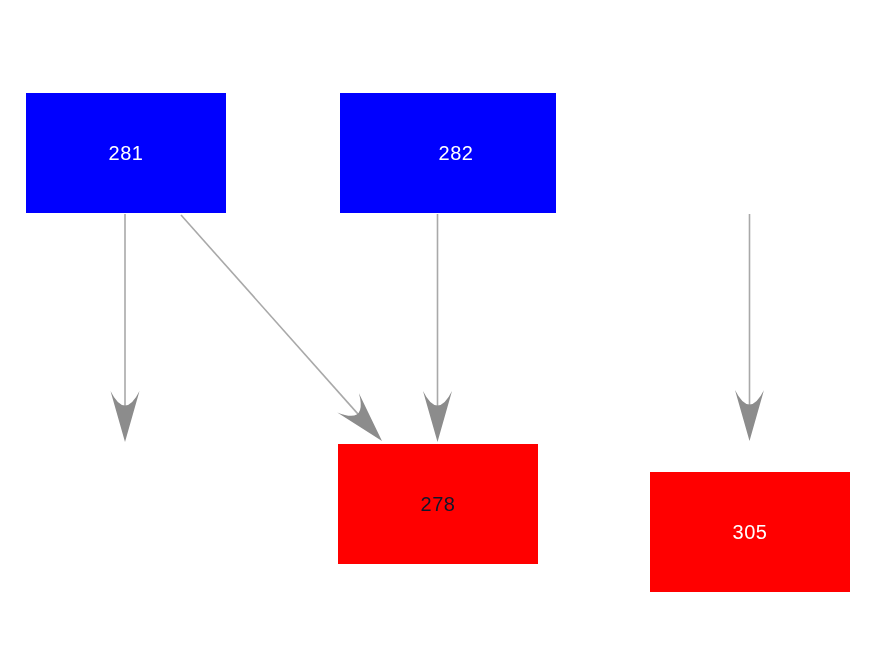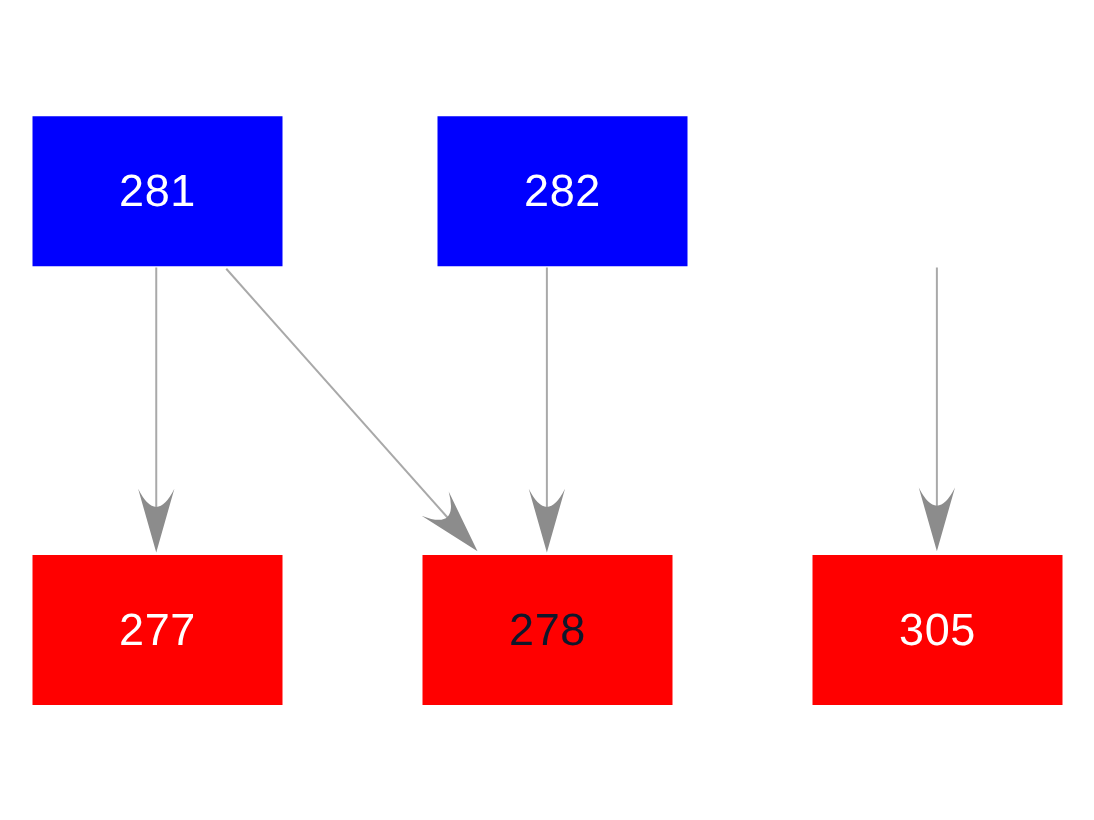--- a/index.html
+++ b/index.html
@@ -25,28 +25,28 @@
   }
   .node {
     position: absolute;
     width: 200px;
     height: 120px;
     display: flex;
     align-items: center;
     justify-content: center;
   }
   .node .node-label {
-    font-size: 36px;
+    font-size: 20px;
     letter-spacing: 0.5px;
     line-height: 1;
     text-align: right;
   }
   
   #node-0 { left: 26px;  top: 93px;  }
-  #node-1 { left: 350px; top: 93px;  }
+  #node-1 { left: 340px; top: 93px; padding-left: 16px;  }
   #node-2 { left: 650px; top: 93px;  }
   #node-3 { left: 26px;  top: 444px; }
   #node-4 { left: 338px; top: 444px; }
   #node-5 { left: 650px; top: 444px; }
 </style>
 </head>
 <body>
 
 <div class="canvas">
 
@@ -60,23 +60,20 @@
       <line x1="749.5" y1="214" x2="749.5" y2="407" stroke="#a9a9a9" stroke-width="1.6"></line>
       <path d="M 0 0 L -14.5 -51 Q 0 -22 14.5 -51 Z" fill="#8c8c8c" transform="translate(749.5,441) rotate(0)"></path>
     </svg>
 
   <div class="node" id="node-0" style="background: rgb(0, 0, 255); color: rgb(255, 255, 255);">
     <span class="node-label">281</span>
   </div>
   <div class="node" id="node-1" style="background: rgb(0, 0, 255); color: rgb(255, 255, 255);">
     <span class="node-label">282</span>
   </div>
-  <div class="node" id="node-3" style="background: rgb(255, 0, 0); color: rgb(255, 255, 255);">
-    <span class="node-label">277</span>
-  </div>
   <div class="node" id="node-4" style="background: rgb(255, 0, 0); color: #0f172a;">
     <span class="node-label">278</span>
   </div>
-  <div class="node" id="node-5" style="background: rgb(255, 0, 0); color: rgb(255, 255, 255);">
+  <div class="node" id="node-5" style="background: rgb(255, 0, 0); color: rgb(255, 255, 255); margin-top: 28px;">
     <span class="node-label">305</span>
   </div>
 
 </div>
 
 </body></html>

